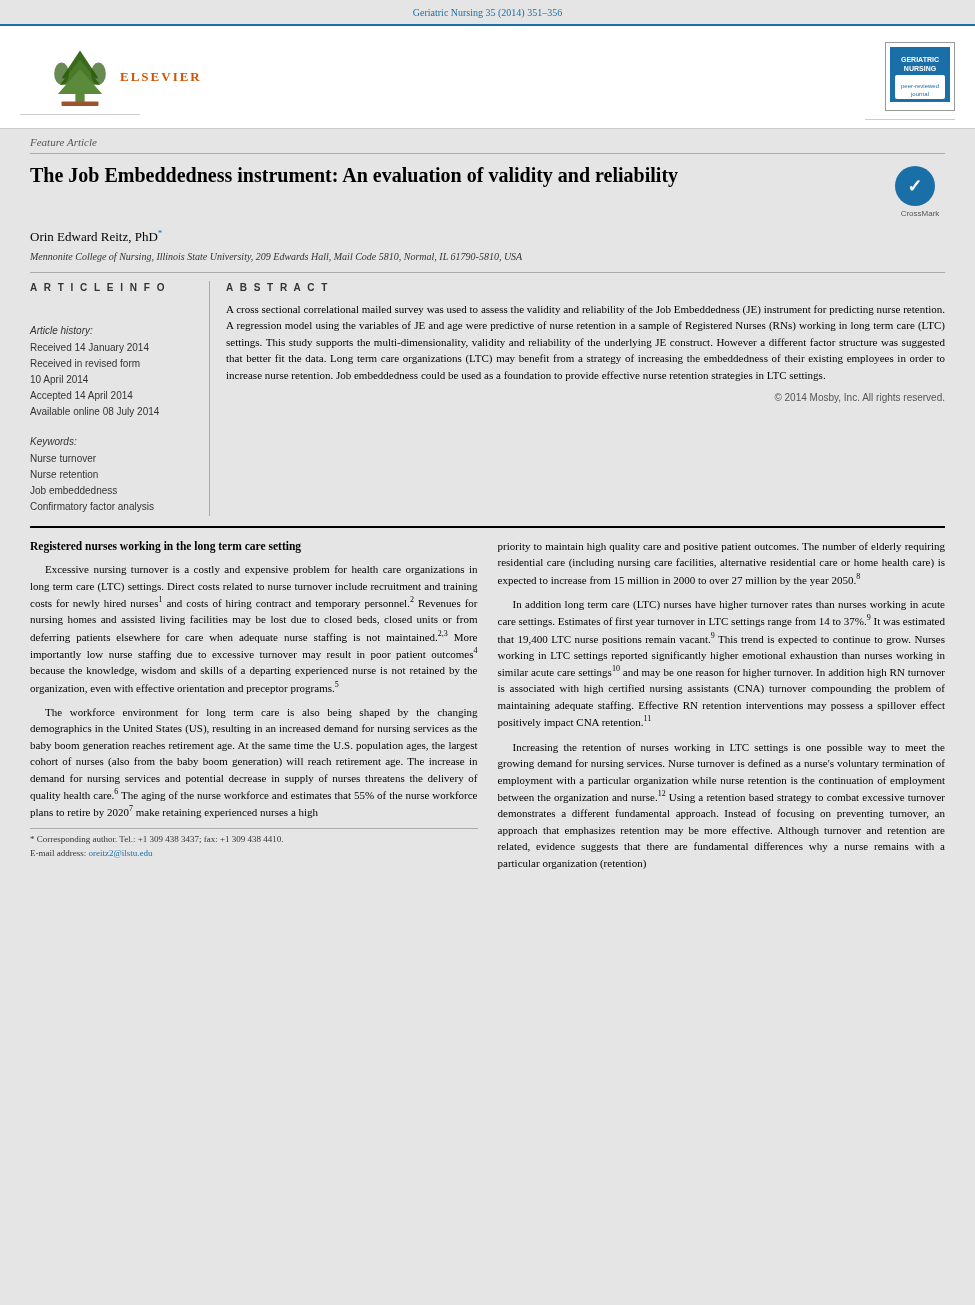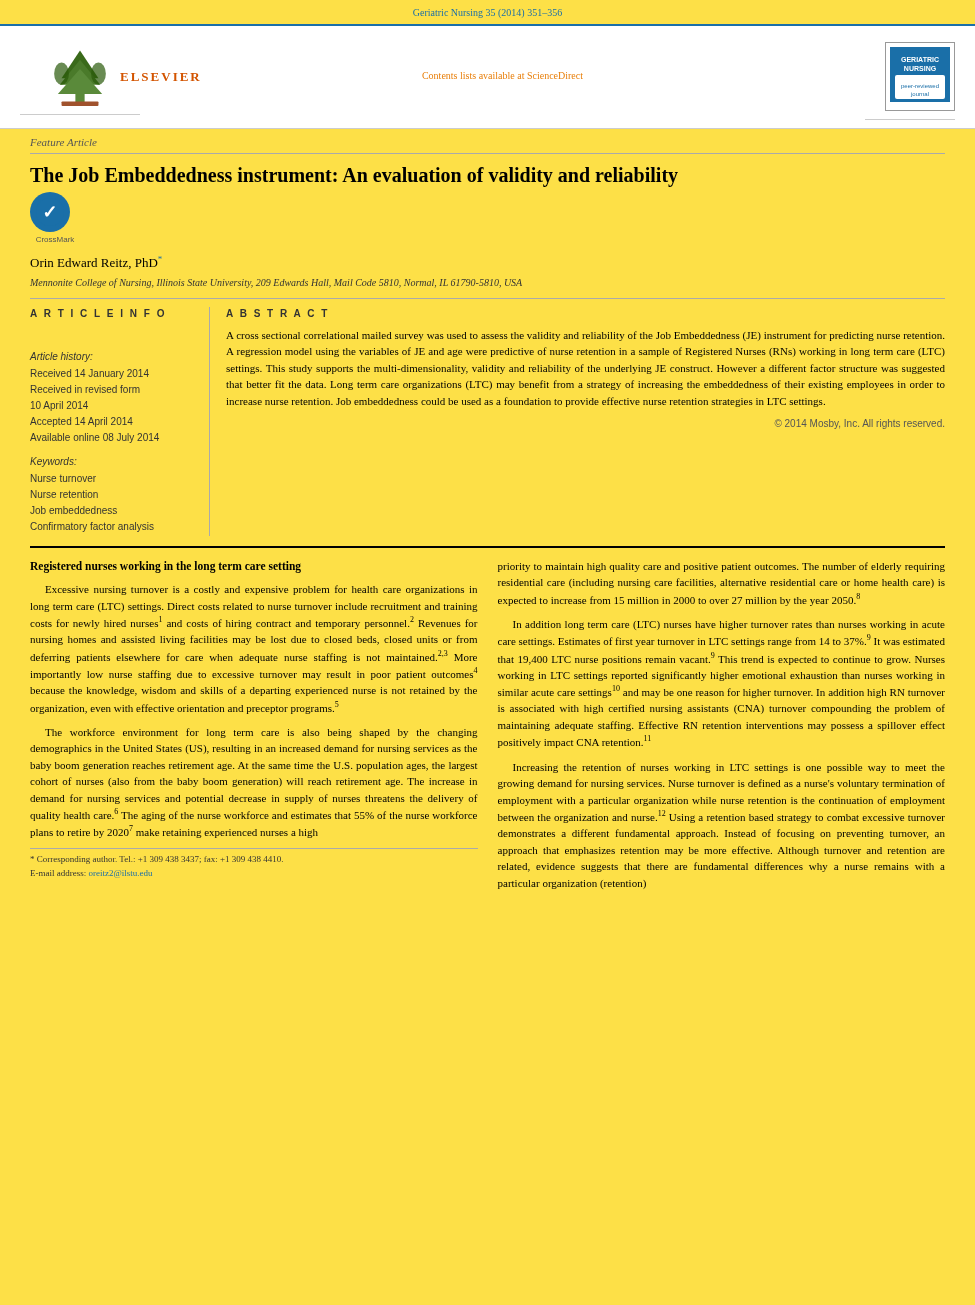--- a/index.html
+++ b/index.html
@@ -8,21 +8,21 @@
       background: #fff;
       color: #000;
       width: 975px;
       min-height: 1305px;
       font-size: 12px;
       line-height: 1.4;
     }
     .page {
       width: 975px;
       min-height: 1305px;
-      background: #fde047;
+      background: #e5e5e5;
       padding: 0;
     }
     
     .journal-ref {
       text-align: center;
       padding: 6px 0 4px 0;
       font-size: 10px;
       color: #1a6fa8;
       border-bottom: 2px solid #1a6fa8;
       margin-bottom: 0;
@@ -102,21 +102,20 @@
       border-bottom: 1px solid #aaa;
       padding: 6px 0 3px 0;
       margin-bottom: 8px;
       font-style: italic;
     }
     .article-title-section {
       display: flex;
       align-items: flex-start;
       justify-content: space-between;
       margin-bottom: 8px;
-      flex-direction: column;
     }
     .article-main-title {
       font-size: 20px;
       font-weight: bold;
       color: #000;
       flex: 1;
       line-height: 1.3;
       padding-right: 10px;
     }
     .crossmark-icon {
@@ -186,21 +185,21 @@
       margin-top: 29px;
     }
     .article-history-item {
       font-size: 10px;
       color: #333;
       margin-bottom: 2px;
       font-family: Arial, sans-serif;
       line-height: 1.4;
     }
     .keywords-section {
-      margin-top: 10px;
+      margin-top: 16px;
     }
     .keywords-label {
       font-size: 10px;
       font-style: italic;
       color: #333;
       margin-bottom: 3px;
       font-family: Arial, sans-serif;
     }
     .keyword-item {
       font-size: 10px;
@@ -291,24 +290,20 @@
           <rect x="20" y="60" width="40" height="5" fill="#a0522d" rx="1"></rect>
 
           <ellipse cx="20" cy="30" rx="8" ry="12" fill="#2a5a0a" opacity="0.7"></ellipse>
           <ellipse cx="60" cy="30" rx="8" ry="12" fill="#2a5a0a" opacity="0.7"></ellipse>
         </svg>
         <div class="elsevier-label">ELSEVIER</div>
       </div>
     </div>
 
     <div class="journal-info">
-      <div class="sd-link">
-        <span>Contents lists available at </span>
-        <span style="color:#e87f0a;">ScienceDirect</span>
-      </div>
     </div>
 
     <div class="header-banner journal-logo">
       <div class="journal-logo-box">
         <svg width="60" height="55" viewBox="0 0 60 55">
           <rect x="0" y="0" width="60" height="55" fill="#1a6fa8"></rect>
           <text x="30" y="15" text-anchor="middle" fill="white" font-size="7" font-family="Arial" font-weight="bold">GERIATRIC</text>
           <text x="30" y="24" text-anchor="middle" fill="white" font-size="7" font-family="Arial" font-weight="bold">NURSING</text>
           <rect x="5" y="28" width="50" height="24" fill="white" rx="2"></rect>
           <text x="30" y="41" text-anchor="middle" fill="#1a6fa8" font-size="6" font-family="Arial">peer-reviewed</text>

